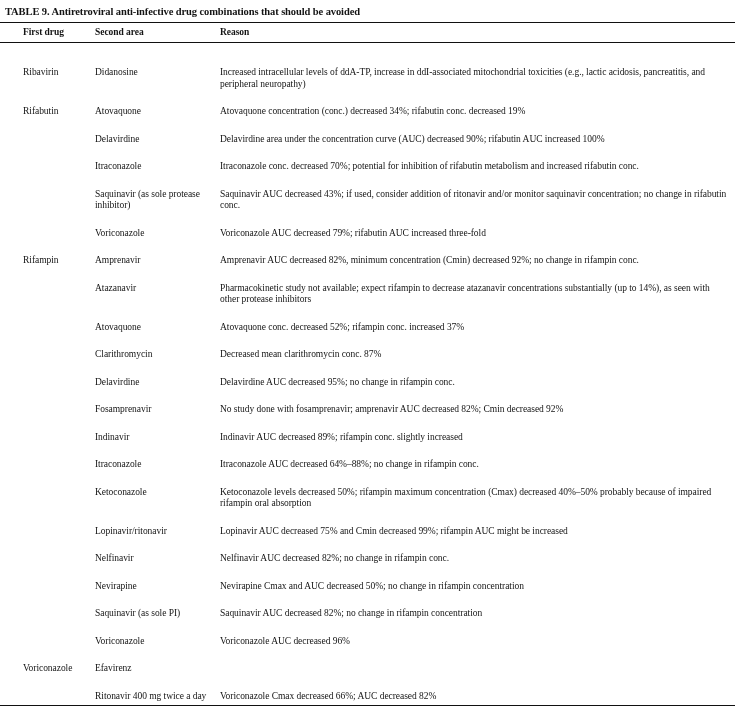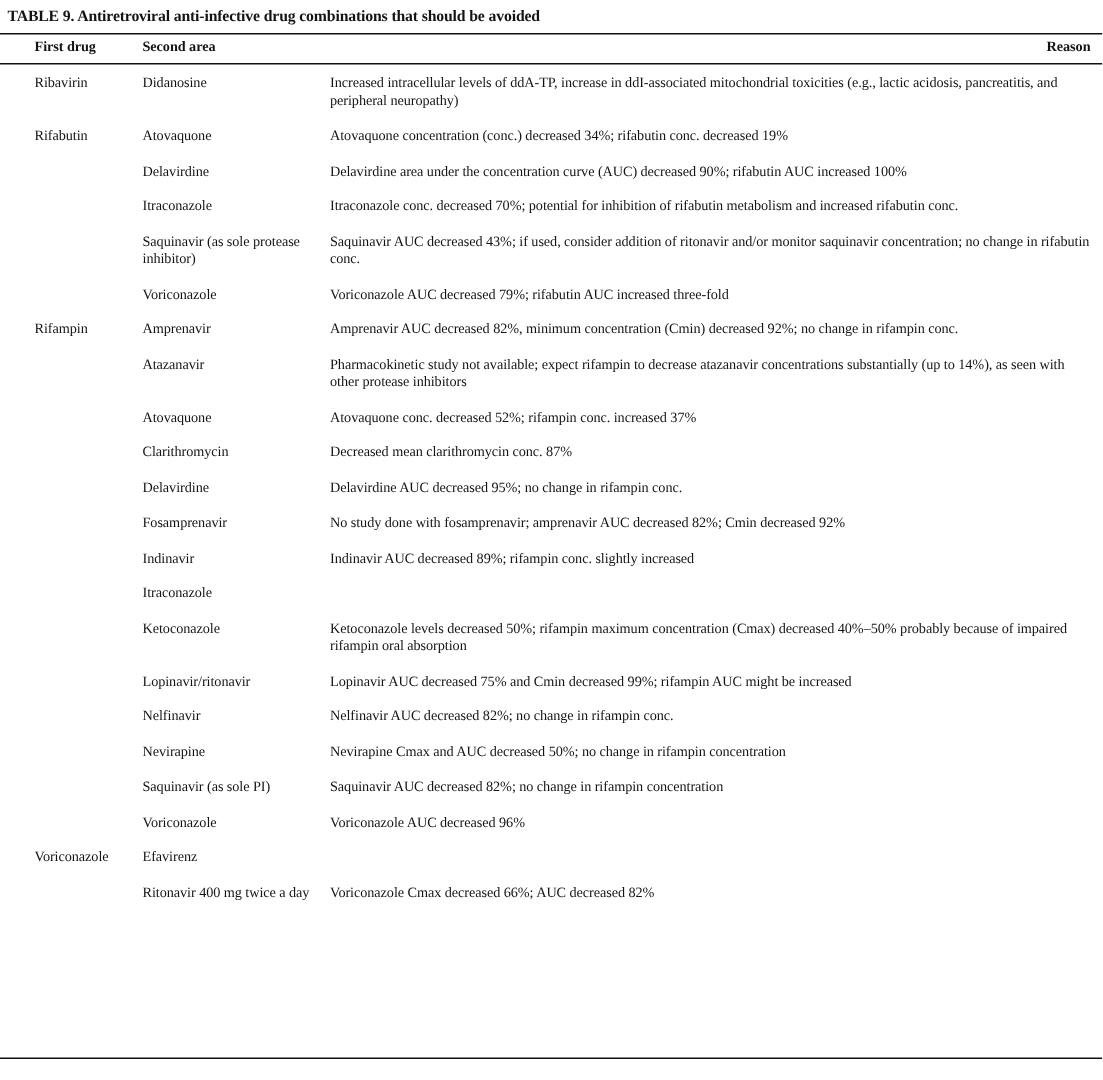--- a/index.html
+++ b/index.html
@@ -36,25 +36,26 @@
   .rows {
     height: 663px;
     padding-top: 8px;
     border-bottom: 1.5px solid #111111;
     overflow: hidden;
   }
   .row {
     display: flex;
     align-items: flex-start;
     margin-bottom: 12px;
+    margin-top: 16px;
   }
   .col-first  { width: 95px;  padding-left: 23px; flex: 0 0 auto; }
   .col-second { width: 125px; flex: 0 0 auto; }
   .col-reason { flex: 1 1 auto; padding-right: 8px; }
-  .header-row .col-reason { text-align: right; }
+  .header-row .col-reason { text-align: left; }
 </style>
 </head>
 <body>
 
 <div class="page">
 
   <div class="table-title">TABLE 9. Antiretroviral anti-infective drug combinations that should be avoided</div>
 
   <div class="table-wrap">
 
@@ -139,20 +140,21 @@
 
   <div class="row">
     <div class="col-first"></div>
     <div class="col-second">Indinavir</div>
     <div class="col-reason">Indinavir AUC decreased 89%; rifampin conc. slightly increased</div>
   </div>
 
   <div class="row">
     <div class="col-first"></div>
     <div class="col-second">Itraconazole</div>
+    <div class="col-reason">Itraconazole AUC decreased 64%–88%; no change in rifampin conc.</div>
   </div>
 
   <div class="row">
     <div class="col-first"></div>
     <div class="col-second">Ketoconazole</div>
     <div class="col-reason">Ketoconazole levels decreased 50%; rifampin maximum concentration (Cmax) decreased 40%–50% probably because of impaired rifampin oral absorption</div>
   </div>
 
   <div class="row">
     <div class="col-first"></div>

